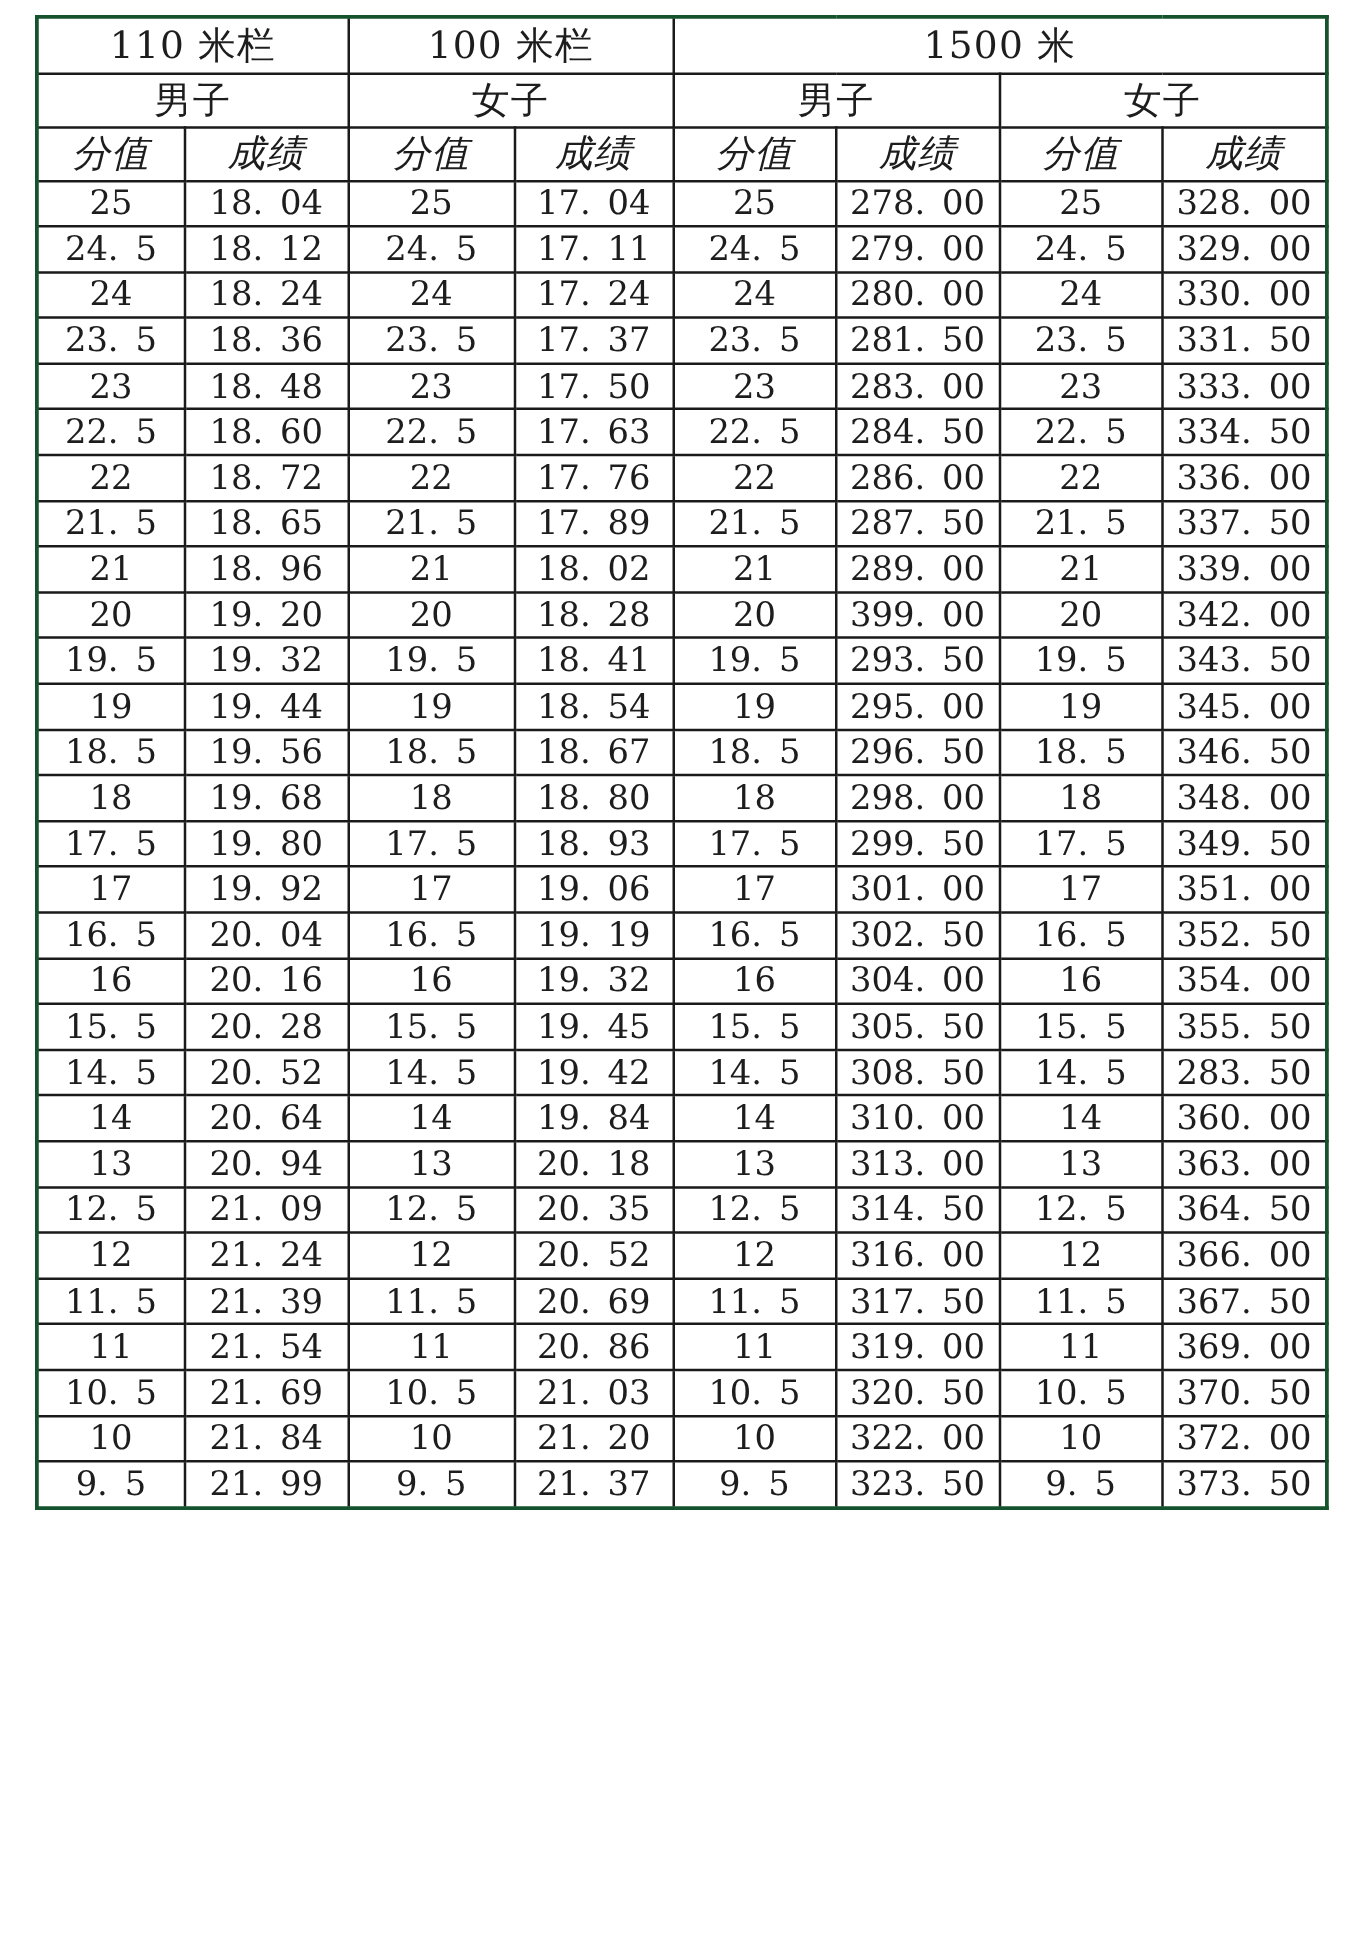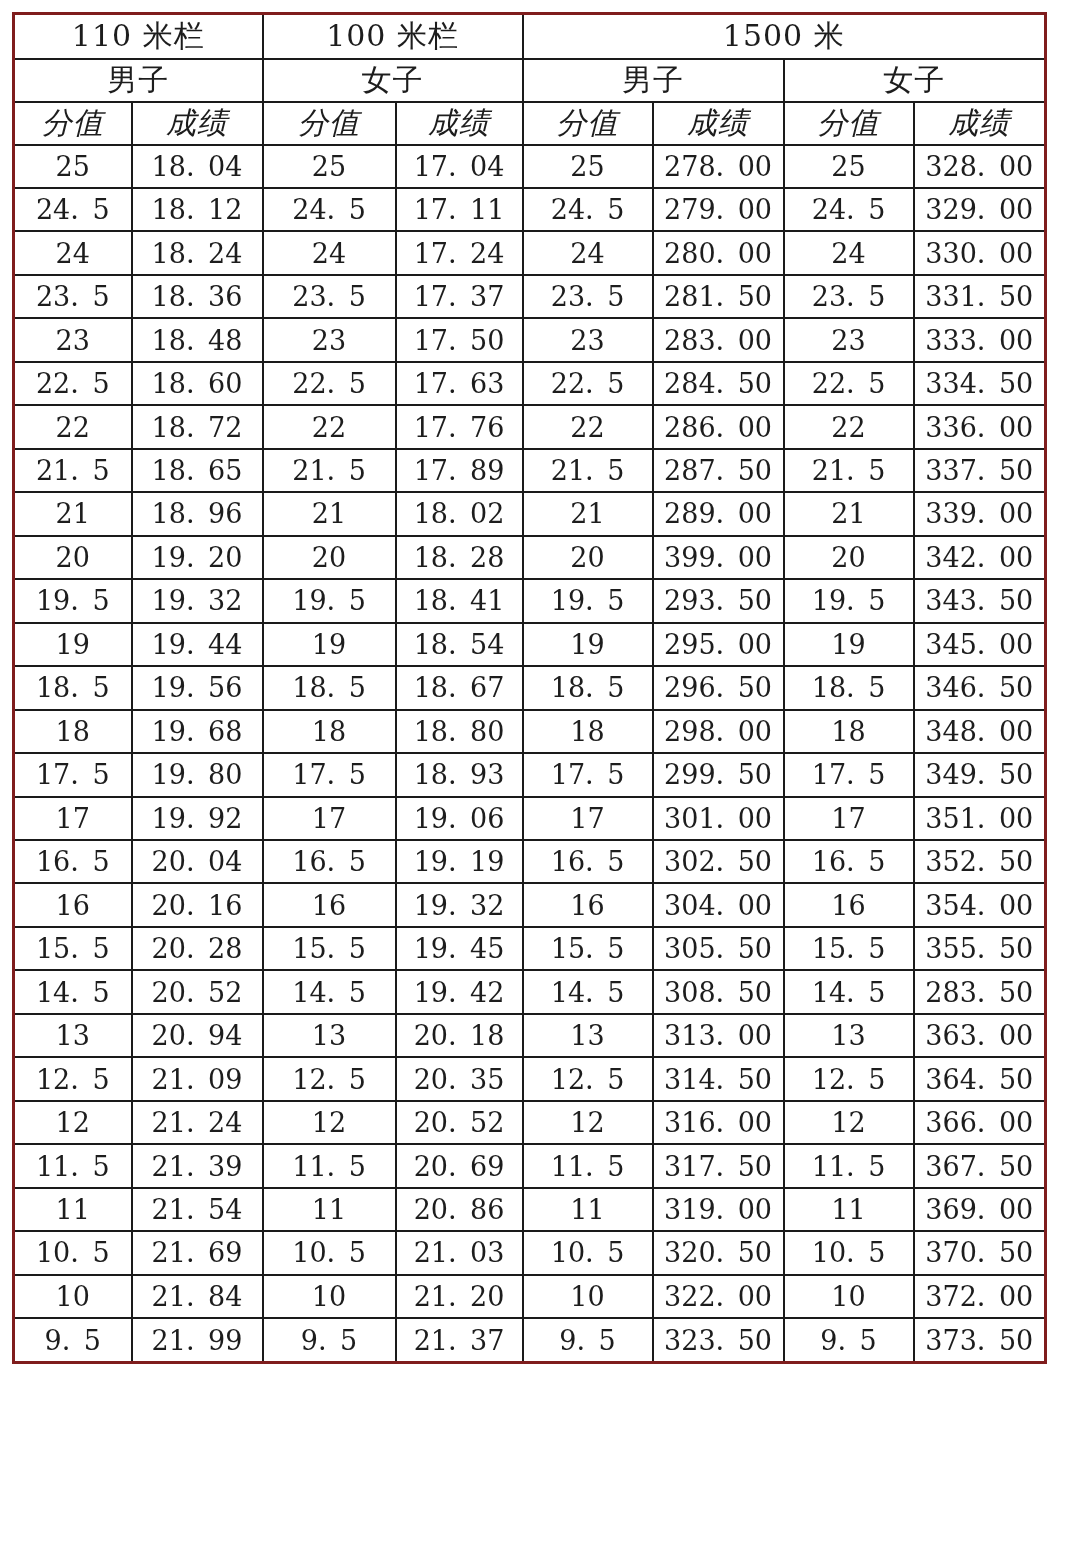--- a/index.html
+++ b/index.html
@@ -9,27 +9,27 @@
   body {
     width: 1080px;
     height: 1557px;
     background: #ffffff;
     position: relative;
     font-family: "DejaVu Serif", "Liberation Serif", serif;
     color: #1d1d1d;
   }
   table.scoring {
     position: absolute;
-    left: 12px;
+    left: 28px;
     top: 12px;
     width: 1032px;
-    height: 1352px;
+    height: 1196px;
     border-collapse: collapse;
     table-layout: fixed;
-    border: 3px solid #7f1d1d;
+    border: 3px solid #14532d;
   }
   table.scoring th,
   table.scoring td {
     border: 2px solid #1a1a1a;
     text-align: center;
     vertical-align: middle;
     padding: 0;
     font-weight: normal;
     overflow: hidden;
     white-space: nowrap;
@@ -288,20 +288,30 @@
         <td>14. 5</td>
         <td>20. 52</td>
         <td>14. 5</td>
         <td>19. 42</td>
         <td>14. 5</td>
         <td>308. 50</td>
         <td>14. 5</td>
         <td>283. 50</td>
       </tr>
       <tr>
+        <td>14</td>
+        <td>20. 64</td>
+        <td>14</td>
+        <td>19. 84</td>
+        <td>14</td>
+        <td>310. 00</td>
+        <td>14</td>
+        <td>360. 00</td>
+      </tr>
+      <tr>
         <td>13</td>
         <td>20. 94</td>
         <td>13</td>
         <td>20. 18</td>
         <td>13</td>
         <td>313. 00</td>
         <td>13</td>
         <td>363. 00</td>
       </tr>
       <tr>

